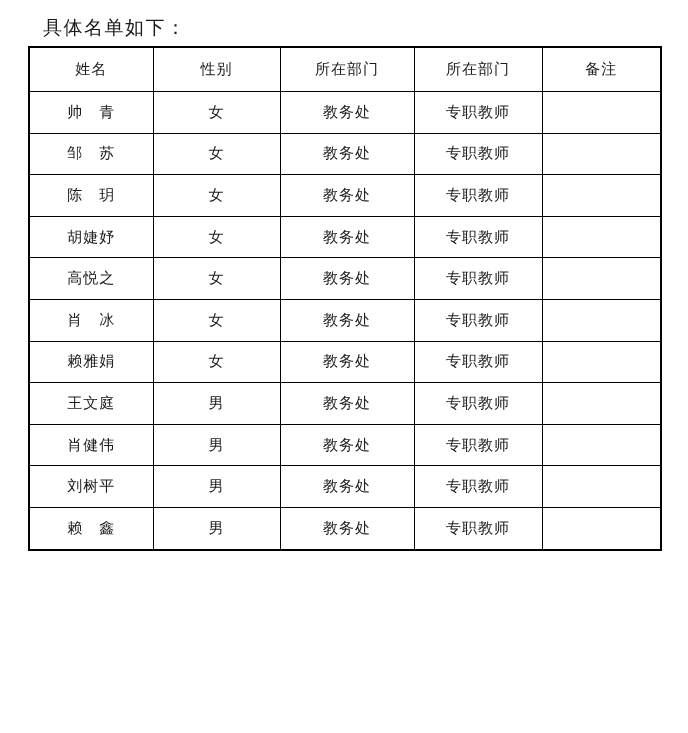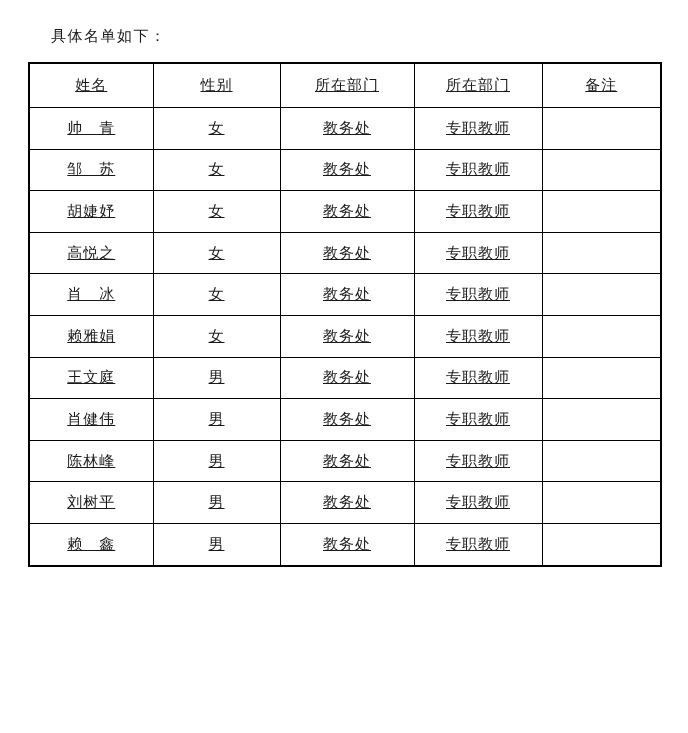--- a/index.html
+++ b/index.html
@@ -13,34 +13,33 @@
     overflow: hidden;
     font-family: "Liberation Serif", "DejaVu Serif", serif;
     color: #1a1a1a;
   }
   .page {
     width: 688px;
     height: 733px;
     position: relative;
   }
   .intro {
-    margin: 16px;
+    margin: 8px;
     padding: 10px 0 0 35px;
-    font-size: 15px;
+    font-size: 19px;
     line-height: 20px;
     letter-spacing: 1.5px;
     white-space: pre;
   }
   table.roster {
     border-collapse: collapse;
     table-layout: fixed;
     margin: 8px 0 0 28px;
     width: 632px;
     border: 2px solid #000;
-    text-decoration: underline;
   }
   col.c-name       { width: 124px; }
   col.c-gender     { width: 127px; }
   col.c-department { width: 134px; }
   col.c-identity   { width: 128px; }
   col.c-remark     { width: 119px; }
   table.roster th,
   table.roster td {
     border: 1px solid #000;
     text-align: center;
@@ -92,20 +91,27 @@
           <td></td>
         </tr>
         <tr>
           <td>邹　苏</td>
           <td>女</td>
           <td>教务处</td>
           <td>专职教师</td>
           <td></td>
         </tr>
         <tr>
+          <td>陈　玥</td>
+          <td>女</td>
+          <td>教务处</td>
+          <td>专职教师</td>
+          <td></td>
+        </tr>
+        <tr>
           <td>胡婕妤</td>
           <td>女</td>
           <td>教务处</td>
           <td>专职教师</td>
           <td></td>
         </tr>
         <tr>
           <td>高悦之</td>
           <td>女</td>
           <td>教务处</td>
@@ -134,27 +140,20 @@
           <td></td>
         </tr>
         <tr>
           <td>肖健伟</td>
           <td>男</td>
           <td>教务处</td>
           <td>专职教师</td>
           <td></td>
         </tr>
         <tr>
-          <td>陈林峰</td>
-          <td>男</td>
-          <td>教务处</td>
-          <td>专职教师</td>
-          <td></td>
-        </tr>
-        <tr>
           <td>刘树平</td>
           <td>男</td>
           <td>教务处</td>
           <td>专职教师</td>
           <td></td>
         </tr>
         <tr>
           <td>赖　鑫</td>
           <td>男</td>
           <td>教务处</td>

